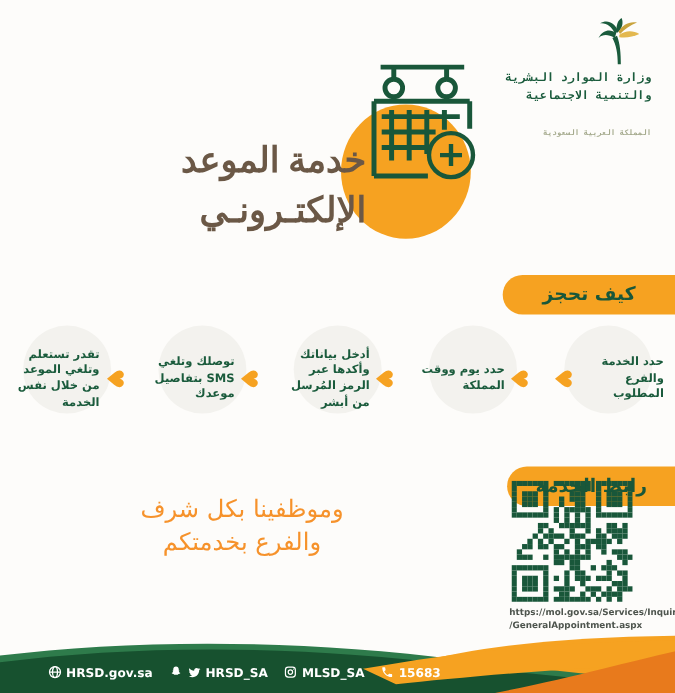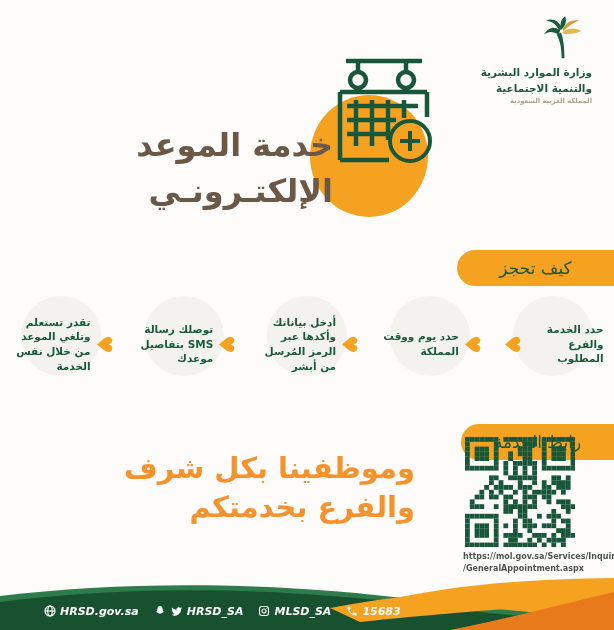--- a/index.html
+++ b/index.html
@@ -14,34 +14,34 @@
   }
   html,body{margin:0;padding:0;}
   body{
     width:614px;height:630px;position:relative;overflow:hidden;
     background:#FDFCFA;
     font-family:"DejaVu Sans", sans-serif;
   }
   .abs{position:absolute;}
 
   
-  #logo{top:16px;right:22px;width:150px;direction:rtl;text-align:right;color:#1A5B3C;z-index:3;}
+  #logo{top:16px;right:22px;width:150px;direction:rtl;text-align:right;color:#1A5B3C;z-index:3;font-family:Liberation Mono, monospace;}
   #logo svg{display:block;margin:0 8px 5px auto;}
   .logo-l12{font-size:10.5px;font-weight:bold;line-height:1.5;}
-  .logo-l3{font-size:6.8px;color:#A4A98C;margin-top:0;font-weight:bold;}
+  .logo-l3{font-size:6.8px;color:#A4A98C;margin-top:20px;font-weight:bold;}
 
   
   #orange-circle{left:310px;top:95px;width:118px;height:122px;border-radius:50%;background:var(--orange);z-index:1;}
   #calendar-icon{left:334px;top:54px;z-index:2;}
   #page-title{top:122px;right:281px;text-align:right;direction:rtl;color:var(--brown);
-    font-weight:bold;font-size:32px;line-height:1.45;z-index:2;white-space:nowrap;}
+    font-weight:bold;font-size:32px;line-height:1.45;z-index:2;white-space:nowrap;font-family:Liberation Serif, serif;}
 
   
   .banner{right:0;height:36px;background:var(--orange);border-radius:19px 0 0 19px;
-    color:var(--green);font-weight:normal;font-size:17px;display:flex;align-items:center;
+    color:var(--green);font-weight:bold;font-size:17px;display:flex;align-items:center;
     justify-content:center;direction:rtl;z-index:2;}
   #banner-how{top:250px;width:157px;}
   #banner-link{top:400px;width:153px;margin-top:24px;}
 
   
   #steps{top:290px;left:0;width:614px;height:108px;display:flex;direction:rtl;z-index:2;}
   .step{flex:1;position:relative;display:flex;direction:rtl;align-items:center;justify-content:center;gap:3px;}
   .step-circle{position:absolute;top:6px;left:50%;transform:translateX(-50%);
     width:80px;height:80px;border-radius:50%;background:var(--circle-gray);}
   .step-text{position:relative;max-width:80px;text-align:right;color:#1A5B3C;
@@ -49,27 +49,27 @@
   .heart{position:relative;color:var(--orange);font-size:21px;line-height:1;
     transform:rotate(90deg);display:inline-block;}
   .step:first-child .heart{order:2;}
 
   
   #qr-block{left:465px;top:437px;width:112px;height:108px;z-index:2;}
   #url-text{left:463px;top:551px;font-size:8px;color:#4E554E;line-height:1.5;
     direction:ltr;text-align:left;z-index:2;font-weight:bold;}
 
   
-  #slogan{top:449px;left:25px;width:390px;direction:rtl;
-    color:var(--slogan-orange);font-weight:bold;font-size:29px;line-height:1.35;z-index:2;}
+  #slogan{top:449px;left:25px;width:390px;text-align:center;direction:rtl;
+    color:var(--slogan-orange);font-weight:normal;font-size:22px;line-height:1.35;z-index:2;}
 
   
   #footer-art{left:0;bottom:0;width:614px;height:70px;z-index:1;}
   #footer-bar{left:44px;top:601px;height:20px;display:flex;align-items:center;gap:15px;
-    color:#fff;font-size:11px;font-weight:bold;z-index:5;direction:ltr;font-style:italic;}
+    color:#fff;font-size:11px;font-weight:bold;z-index:5;direction:ltr;}
   .f-item{display:flex;align-items:center;gap:4px;}
   .f-item svg{display:block;}
 </style>
 </head>
 <body>
 
 <div class="abs" id="logo">
   <span>
     <svg width="42" height="44" viewBox="0 0 60 62">
       <path d="M28,60 C28,46 26,35 21,26 L27,23 C31,33 32,46 32,60 Z" fill="#1A5B3C"></path>
@@ -130,21 +130,21 @@
     <div class="step-text">حدد يوم ووقت المملكة</div>
   </div>
   <div class="step">
     <div class="step-circle"></div>
     <span class="heart">♥</span>
     <div class="step-text">أدخل بياناتك وأكدها عبر الرمز المُرسل من أبشر</div>
   </div>
   <div class="step">
     <div class="step-circle"></div>
     <span class="heart">♥</span>
-    <div class="step-text">توصلك رسالة SMS بتفاصيل موعدك</div>
+    <div class="step-text">توصلك وتلغي SMS بتفاصيل موعدك</div>
   </div>
   <div class="step">
     <div class="step-circle"></div>
     <span class="heart">♥</span>
     <div class="step-text">تقدر تستعلم وتلغي الموعد من خلال نفس الخدمة</div>
   </div>
 </div>
 
 <div class="abs banner" id="banner-link">
   <span>رابط الخدمة</span>

